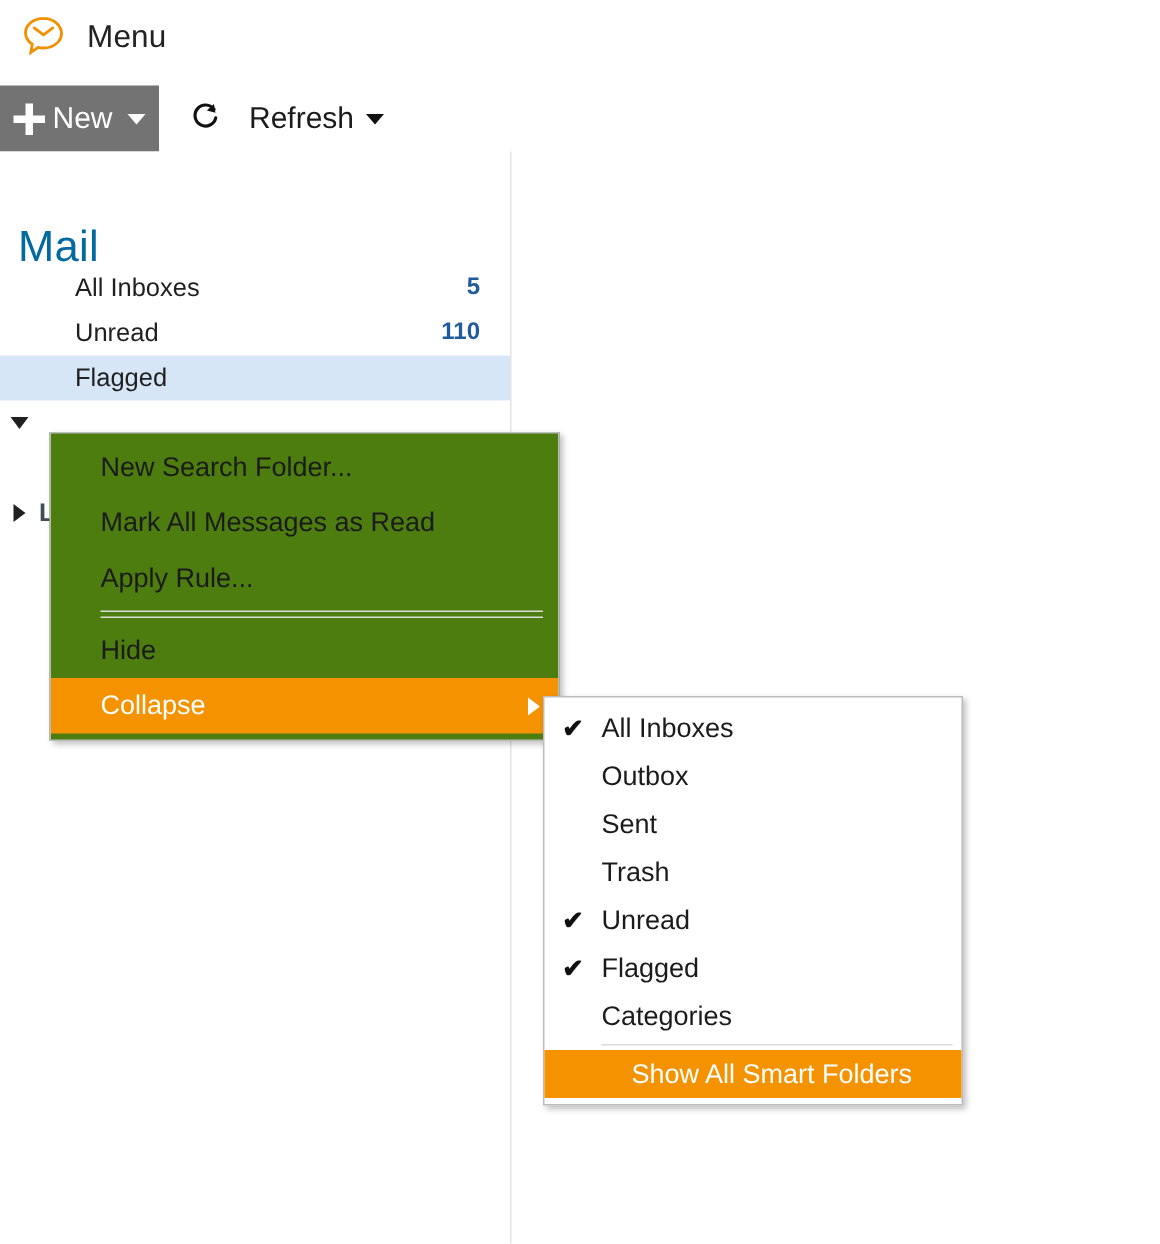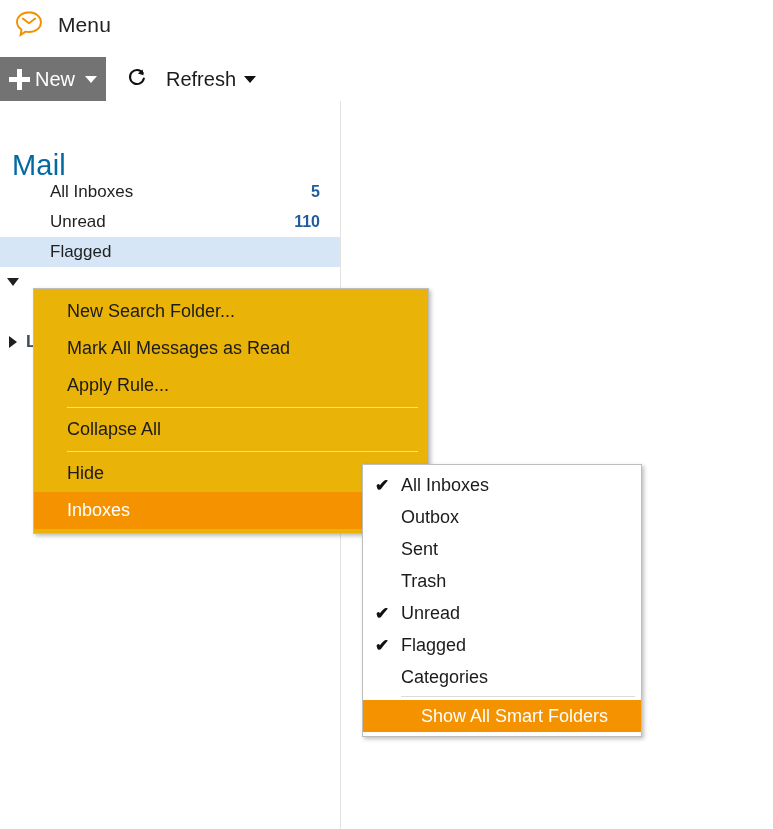--- a/index.html
+++ b/index.html
@@ -172,22 +172,22 @@
     margin-left: auto;
     font-size: 16px;
     font-weight: bold;
     color: #1f5c9e;
   }
 
   
   #context-menu {
     position: absolute;
     left: 33px; top: 288px;
-    width: 396px;
-    background: #eab308;
+    width: 340px;
+    background: #4d7c0f;
     border: 1px solid #bdbdbd;
     box-shadow: 2px 2px 4px rgba(0,0,0,.25);
     box-sizing: border-box;
     padding: 4px 0;
     z-index: 40;
   }
   .menu-item {
     position: relative;
     height: 37px;
     display: flex;
@@ -346,29 +346,26 @@
   <div class="menu-item">
     <span>New Search Folder...</span>
   </div>
   <div class="menu-item">
     <span>Mark All Messages as Read</span>
   </div>
   <div class="menu-item">
     <span>Apply Rule...</span>
   </div>
   <div class="menu-sep"></div>
-  <div class="menu-item">
-    <span>Collapse All</span>
-  </div>
   <div class="menu-sep"></div>
   <div class="menu-item">
     <span>Hide</span>
   </div>
   <div class="menu-item highlighted">
-    <span>Inboxes</span>
+    <span>Collapse</span>
     <span class="submenu-arrow"></span>
   </div>
 </div>
 
 <div id="display-submenu">
 
   <div class="sub-item">
     <span class="check-col">✔</span>
     <span>All Inboxes</span>
   </div>

